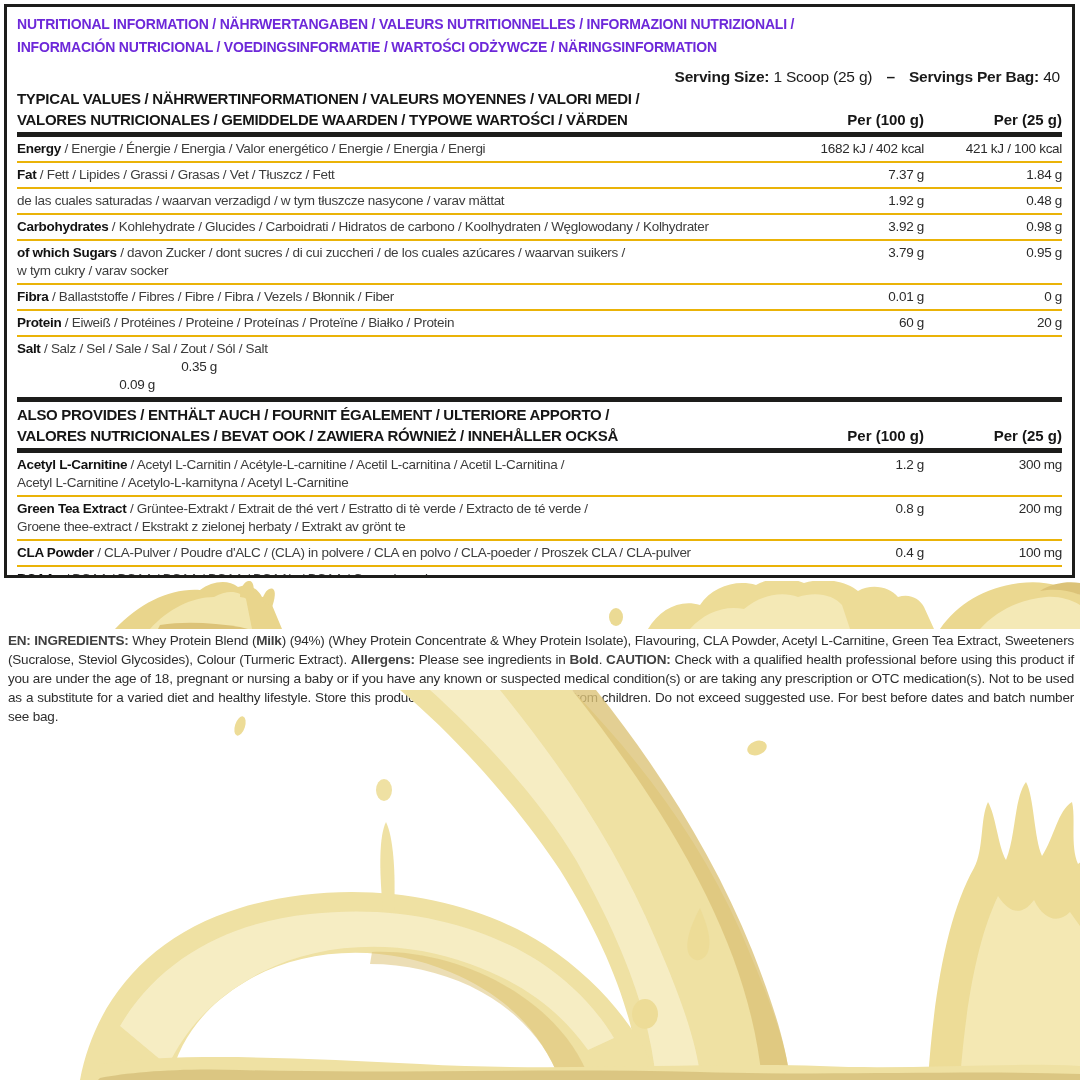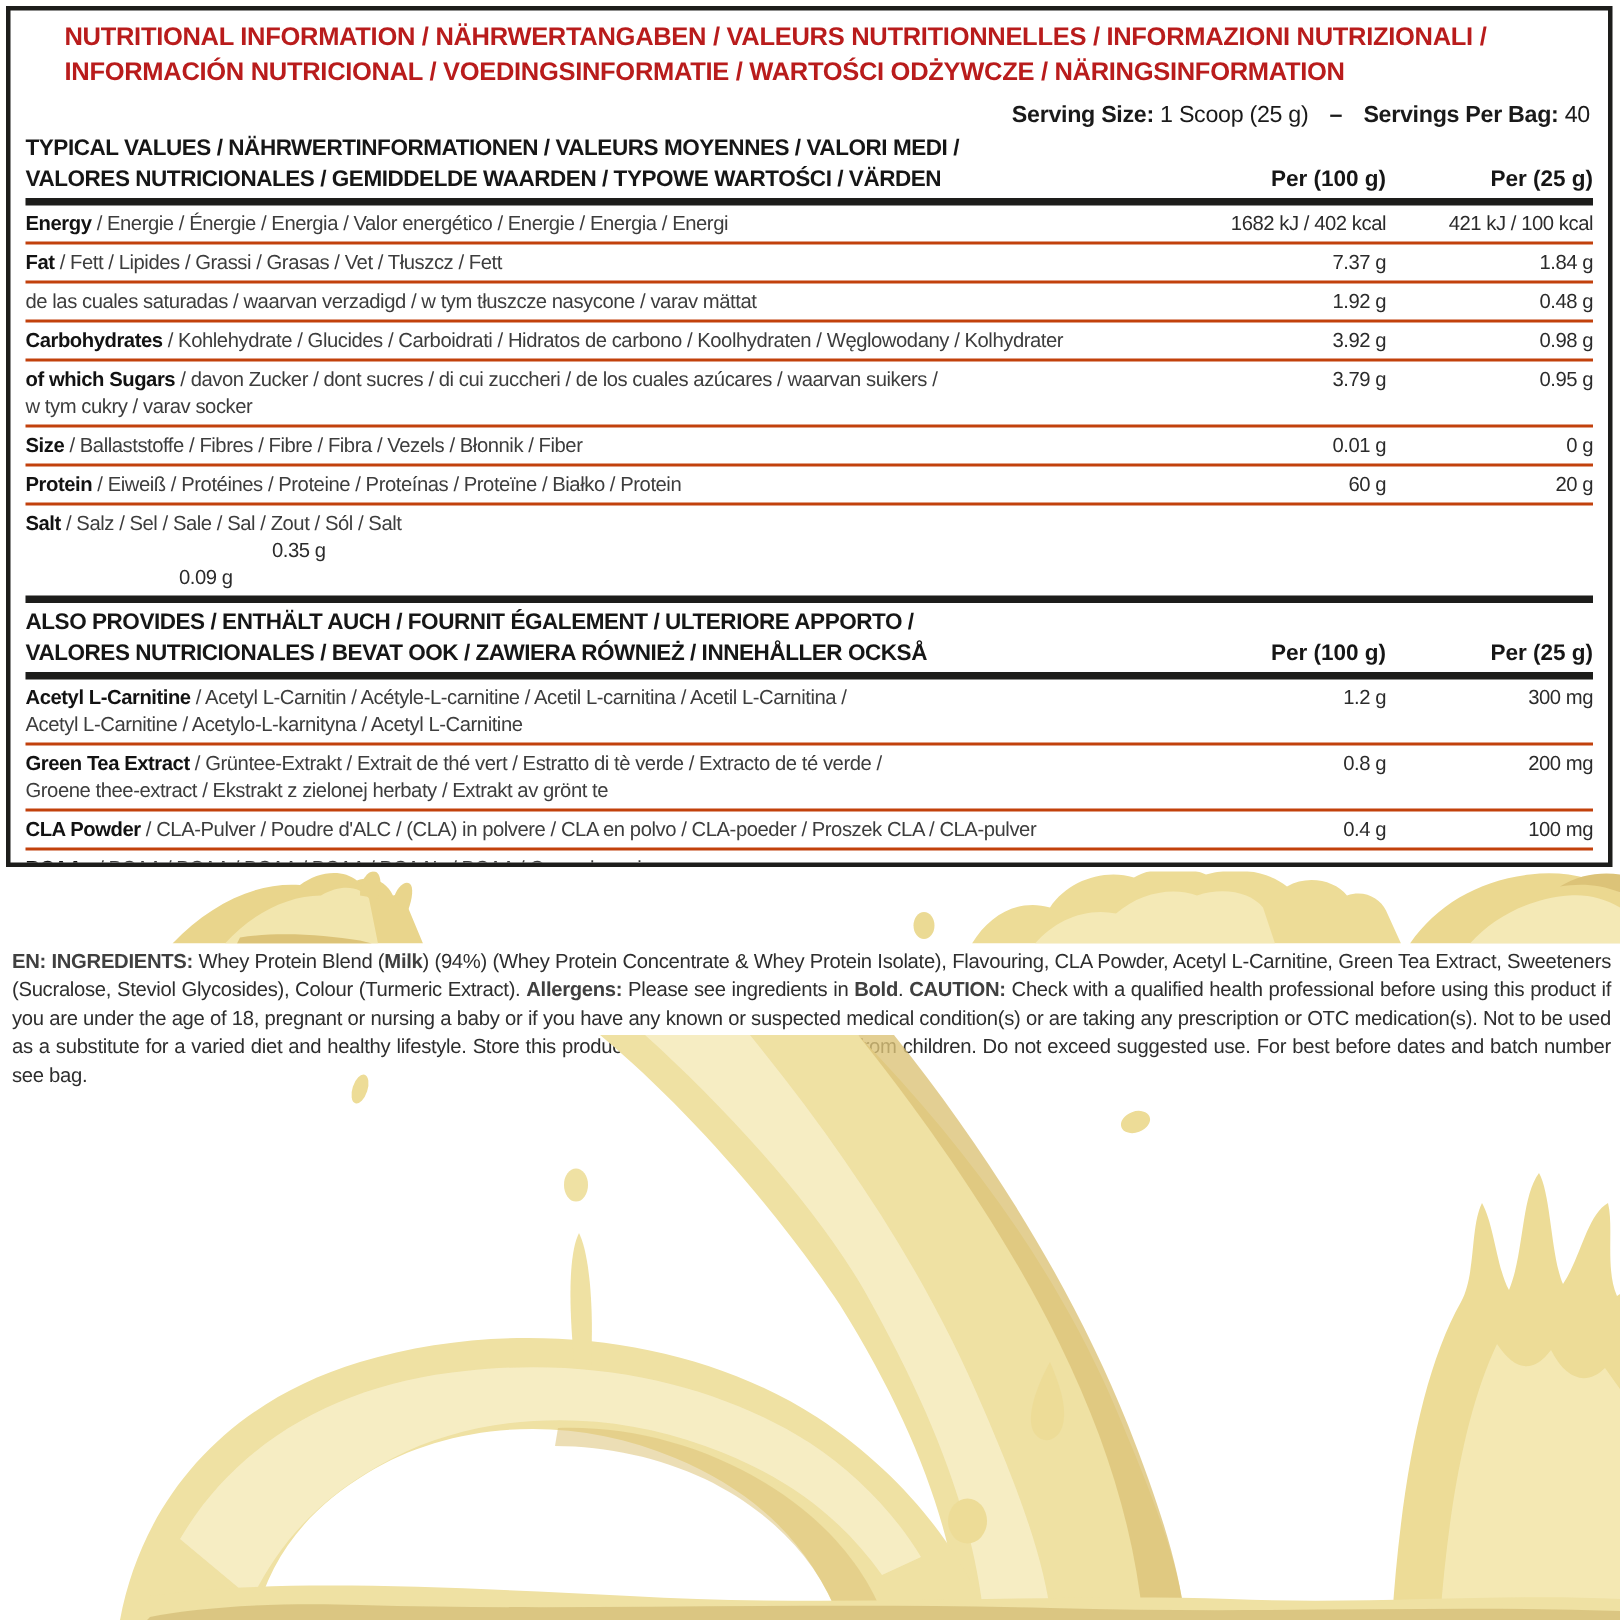--- a/index.html
+++ b/index.html
@@ -7,30 +7,30 @@
     width:1080px;height:1080px;position:relative;background:#ffffff;
     font-family:"Liberation Sans",sans-serif;color:#1a1a1a;overflow:hidden;
     -webkit-font-smoothing:antialiased;
   }
   
   .panel{
     position:absolute;left:4px;top:4px;width:1071px;height:574px;
     border:3px solid #1d1d1b;box-sizing:border-box;background:#fff;
     padding:6px 10px 0 10px;overflow:hidden;
   }
-  .panel-title{font-weight:bold;font-size:17px;line-height:23px;letter-spacing:-0.2px;color:#b91c1c;white-space:nowrap;margin-left:26px;}
+  .panel-title{font-weight:bold;font-size:14px;line-height:23px;letter-spacing:-0.2px;color:#6d28d9;white-space:nowrap;}
   .serving-row{margin-top:9px;text-align:right;font-size:15.5px;letter-spacing:-0.2px;padding-right:2px;white-space:nowrap;}
   .serving-row .b{font-weight:bold;}
   .serving-row .sep{font-weight:bold;padding:0 10px;}
   .colhead{display:flex;align-items:flex-end;margin-top:2px;justify-content:center;}
   .colhead .hl{flex:1;min-width:0;font-weight:bold;font-size:15px;line-height:21px;letter-spacing:-0.3px;white-space:nowrap;color:#161616;}
   .colhead .c1,.colhead .c2{font-weight:bold;font-size:15px;white-space:nowrap;text-align:right;padding-bottom:2px;color:#161616;}
   .c1{width:200px;} .c2{width:138px;}
   .rule-heavy{height:5px;background:#1d1d1b;margin-top:2px;}
-  .row{display:flex;align-items:flex-start;border-bottom:2px solid #c2410c;padding:3px 0;
+  .row{display:flex;align-items:flex-start;border-bottom:2px solid #eab308;padding:3px 0;
        font-size:13.5px;line-height:18px;letter-spacing:-0.3px;}
   .row.nob{border-bottom:none;flex-direction:column;}
   .row .lab{flex:1;min-width:0;}
   .row .lab .l1,.row .lab .l2{white-space:nowrap;overflow:visible;color:#3d3d3d;}
   .row .lab .l2:empty{display:none;}
   .row .nm{font-weight:bold;color:#121212;}
   .row .v1,.row .v2{text-align:right;white-space:nowrap;color:#2b2b2b;}
   .row .v1{width:200px;} .row .v2{width:138px;}
   
   .ingredients{
@@ -101,21 +101,21 @@
   <div class="row">
     <div class="lab">
         <div class="l1"><span class="nm">of which Sugars</span><span> / davon Zucker / dont sucres / di cui zuccheri / de los cuales azúcares / waarvan suikers /</span></div>
         <div class="l2">w tym cukry / varav socker</div>
       </div>
     <div class="v1">3.79 g</div>
     <div class="v2">0.95 g</div>
   </div>
   <div class="row">
     <div class="lab">
-        <div class="l1"><span class="nm">Size</span><span> / Ballaststoffe / Fibres / Fibre / Fibra / Vezels / Błonnik / Fiber</span></div>
+        <div class="l1"><span class="nm">Fibra</span><span> / Ballaststoffe / Fibres / Fibre / Fibra / Vezels / Błonnik / Fiber</span></div>
       </div>
     <div class="v1">0.01 g</div>
     <div class="v2">0 g</div>
   </div>
   <div class="row">
     <div class="lab">
         <div class="l1"><span class="nm">Protein</span><span> / Eiweiß / Protéines / Proteine / Proteínas / Proteïne / Białko / Protein</span></div>
       </div>
     <div class="v1">60 g</div>
     <div class="v2">20 g</div>

